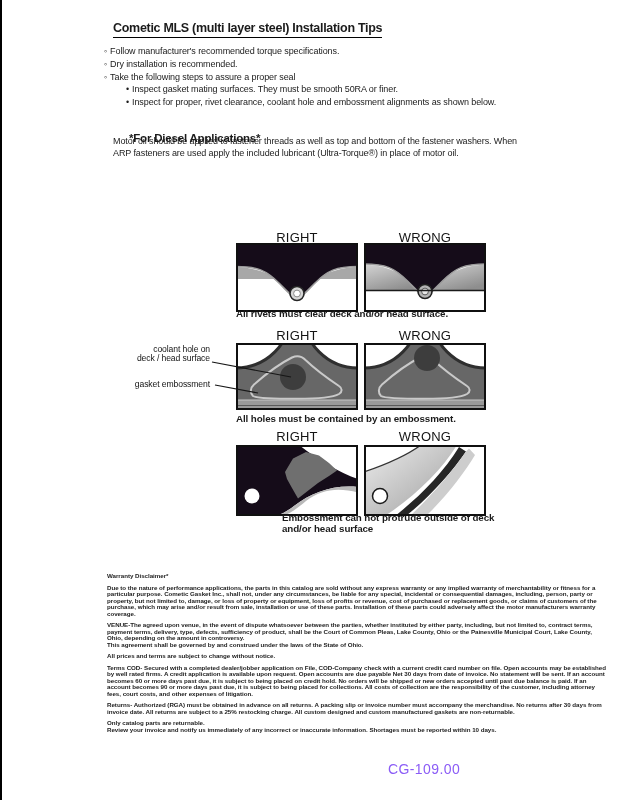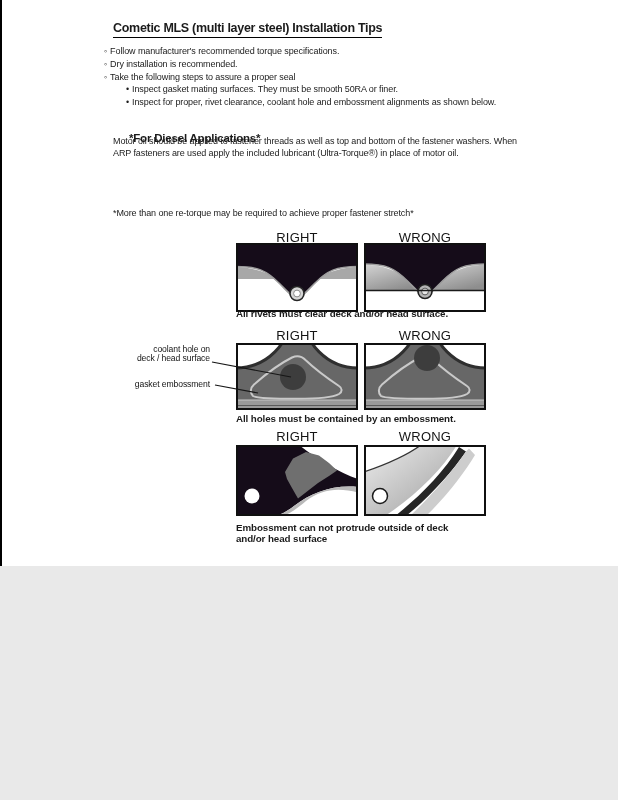--- a/index.html
+++ b/index.html
@@ -1,17 +1,17 @@
 <!DOCTYPE html>
 <html><head>
 <meta charset="utf-8">
 <style>
   html,body{margin:0;padding:0;background:#e9e9e9;}
   .page{
-    position:relative; width:618px; height:566px; background:#ffffff;
+    position:relative; width:618px; height:800px; background:#ffffff;
     font-family:"Liberation Sans","DejaVu Sans",sans-serif; color:#1b1b1b;
     overflow:hidden; margin:0 auto;
   }
   .edge-line{position:absolute;left:0;top:0;width:2px;height:800px;background:#000;}
   .title{
     position:absolute; left:113px; top:21px; margin:0;
     font-size:12.5px; font-weight:bold; letter-spacing:-0.3px;
     border-bottom:1.6px solid #000; padding-bottom:2px; width:fit-content;
   }
   .bullets{position:absolute; left:104px; top:45px; width:500px; font-size:9px; letter-spacing:-0.1px;}
@@ -49,21 +49,20 @@
   <div class="bullets">
     <div class="b-row b1">Follow manufacturer's recommended torque specifications.</div>
     <div class="b-row b1">Dry installation is recommended.</div>
     <div class="b-row b1">Take the following steps to assure a proper seal</div>
     <div class="b-row b2">Inspect gasket mating surfaces.  They must be smooth 50RA or finer.</div>
     <div class="b-row b2">Inspect for proper, rivet clearance, coolant hole and embossment alignments as shown below.</div>
   </div>
 
   <h2 class="diesel-heading">*For Diesel Applications*</h2>
   <p class="para para-1">Motor oil should be applied to fastener threads as well as top and bottom of the fastener washers. When ARP fasteners are used apply the included lubricant (Ultra-Torque®) in place of motor oil.</p>
-  <p class="note">*More than one re-torque may be required to achieve proper fastener stretch*</p>
 
   <div class="figures">
 
     <div class="fig-label" style="left:236px;top:3px;">RIGHT</div>
     <div class="fig-label" style="left:364px;top:3px;">WRONG</div>
 
     <svg class="panel" style="left:236px;top:15px;" width="122" height="69" viewBox="0 0 122 69">
       <rect x="0" y="0" width="122" height="69" fill="#ffffff"></rect>
       <path d="M0,24 C16,24.5 30,28.5 42,36 L0,36 Z" fill="#a8a8a8"></path>
       <path d="M122,24 C106,24.5 92,28.5 80,36 L122,36 Z" fill="#a8a8a8"></path>
@@ -152,21 +151,21 @@
       </defs>
       <rect x="0" y="0" width="122" height="71" fill="#ffffff"></rect>
       <path d="M0,27 C22,19.5 42,11 57,0 L93,0 C77,26 51,51 21,71 L0,71 Z" fill="url(#g3)"></path>
       <path d="M0,27 C22,19.5 42,11 57,0" fill="none" stroke="#333333" stroke-width="1.3"></path>
       <path d="M95,2 C80,27 56,51 33,69.5 L42,71 C65,52.5 88,27 102,6.5 Z" fill="#262626"></path>
       <path d="M102,6.5 C88,27 68,50 46,71 L62,71 C82,52 101,27 111,10 L105,3.5 Z" fill="#cdcdcd"></path>
       <circle cx="16" cy="51" r="7.5" fill="#ffffff" stroke="#1a1a1a" stroke-width="1.5"></circle>
       <rect x="1" y="1" width="120" height="69" fill="none" stroke="#101010" stroke-width="2"></rect>
     </svg>
 
-    <p class="caption" style="top:294px;">Embossment can not protrude outside of deck
+    <p class="caption" style="top:284px;margin-left:46px;">Embossment can not protrude outside of deck
 and/or head surface</p>
 
     <svg class="leader-overlay" width="618" height="320" viewBox="0 0 618 320">
       <line x1="212" y1="134" x2="291" y2="149" stroke="#161616" stroke-width="1.1"></line>
       <line x1="215" y1="157" x2="258" y2="165" stroke="#161616" stroke-width="1.1"></line>
     </svg>
   </div>
 
   <div class="fineprint">
     <p class="fp-head nogap">Warranty Disclaimer*</p>

